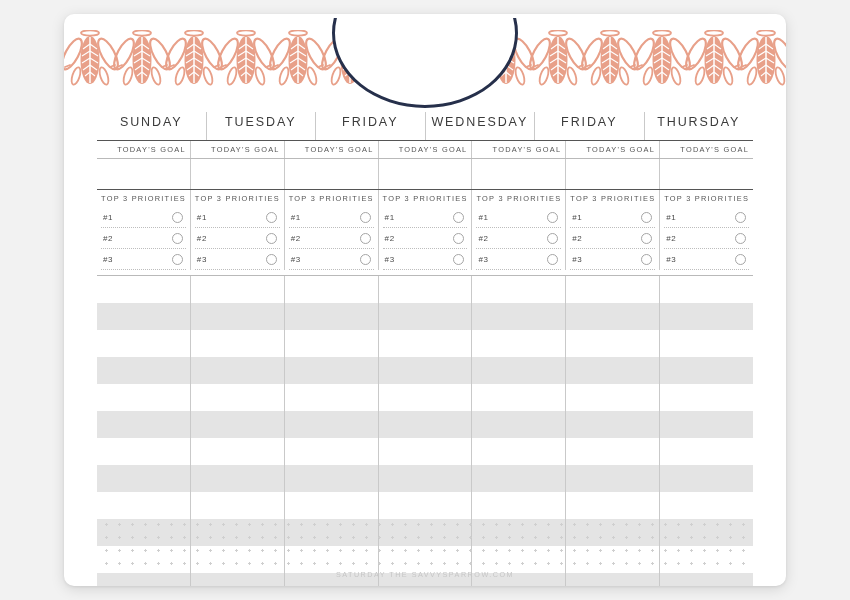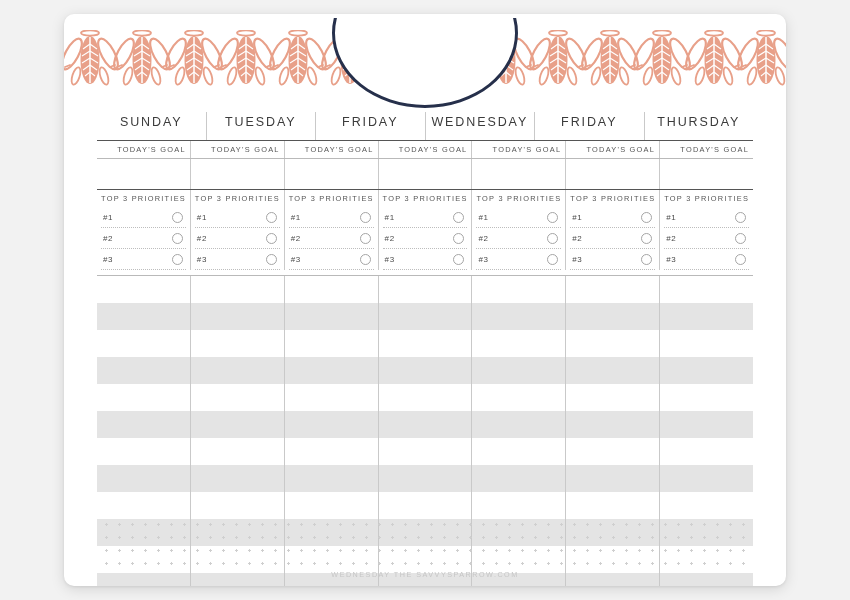--- a/index.html
+++ b/index.html
@@ -431,15 +431,15 @@
           <div class="sc"></div>
           <div class="sc"></div>
         <div class="sc"></div>
       </div>
     </div>
 
   </div>
 
   <div class="dotgrid"></div>
 
-  <div class="footer">WEDNESDAY THE SAVVYSPARROW.COM</div>
+  <div class="footer">SATURDAY THE SAVVYSPARROW.COM</div>
 
 </div>
 
 </body></html>

